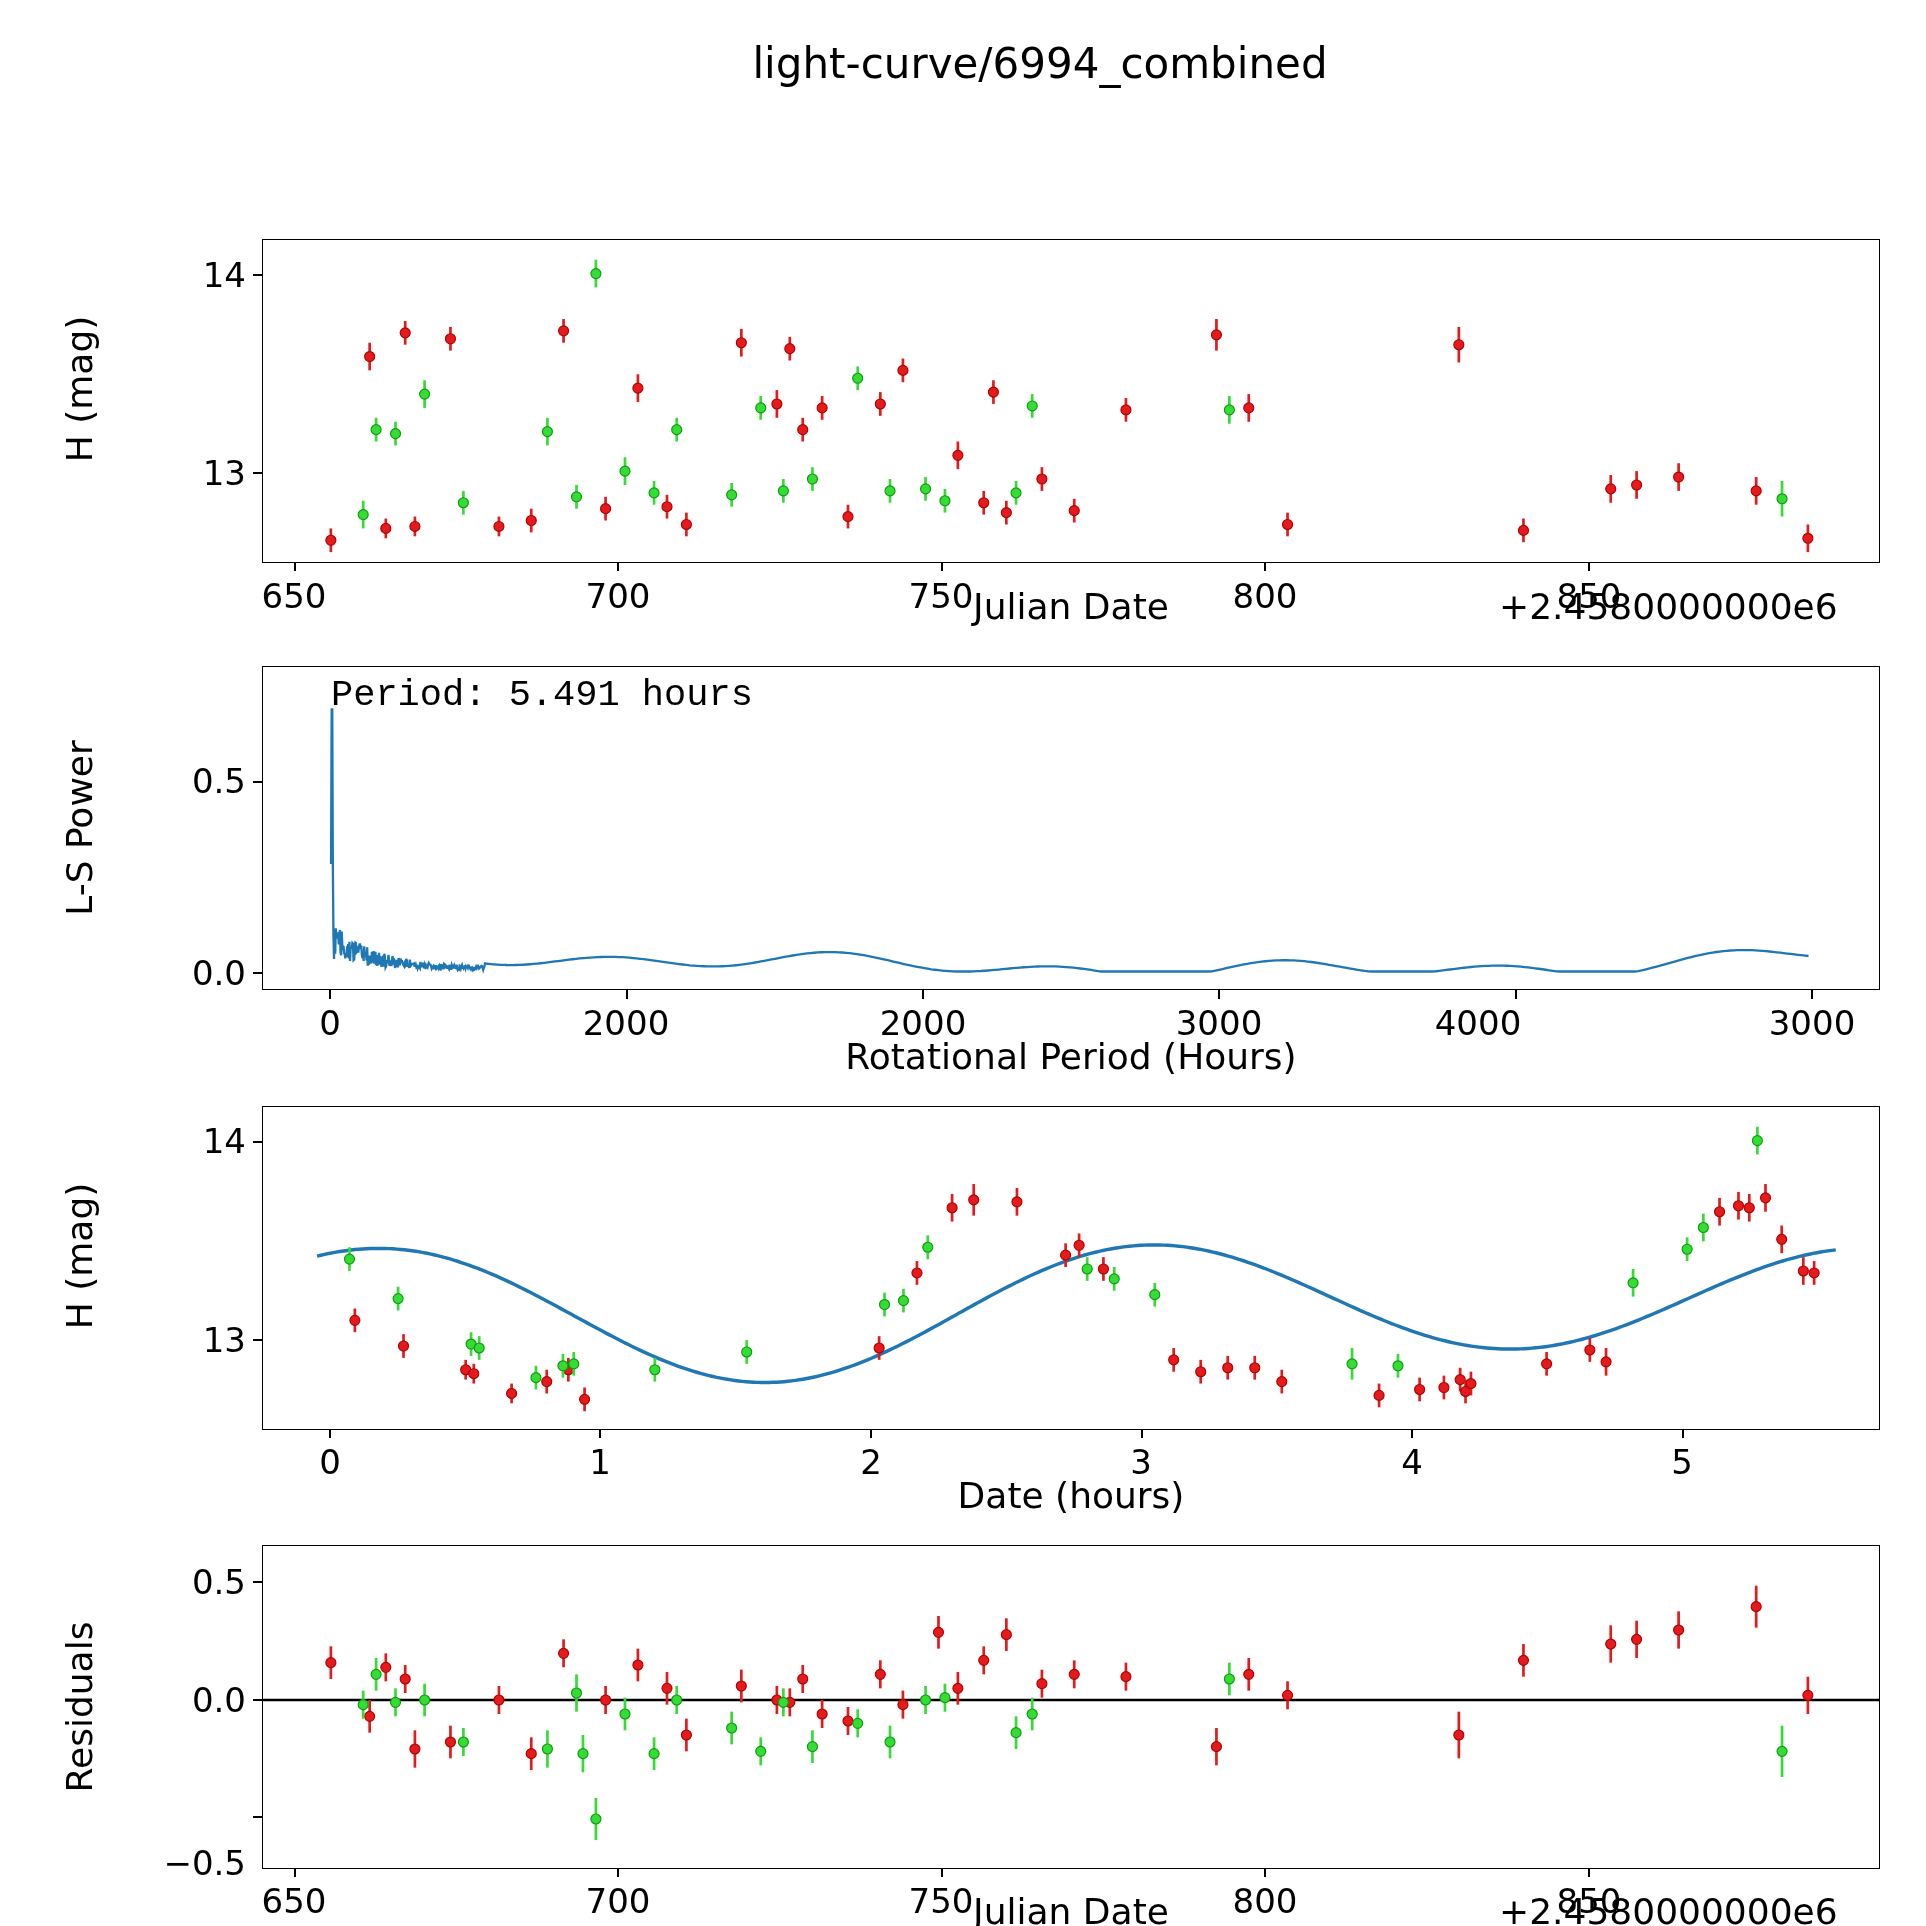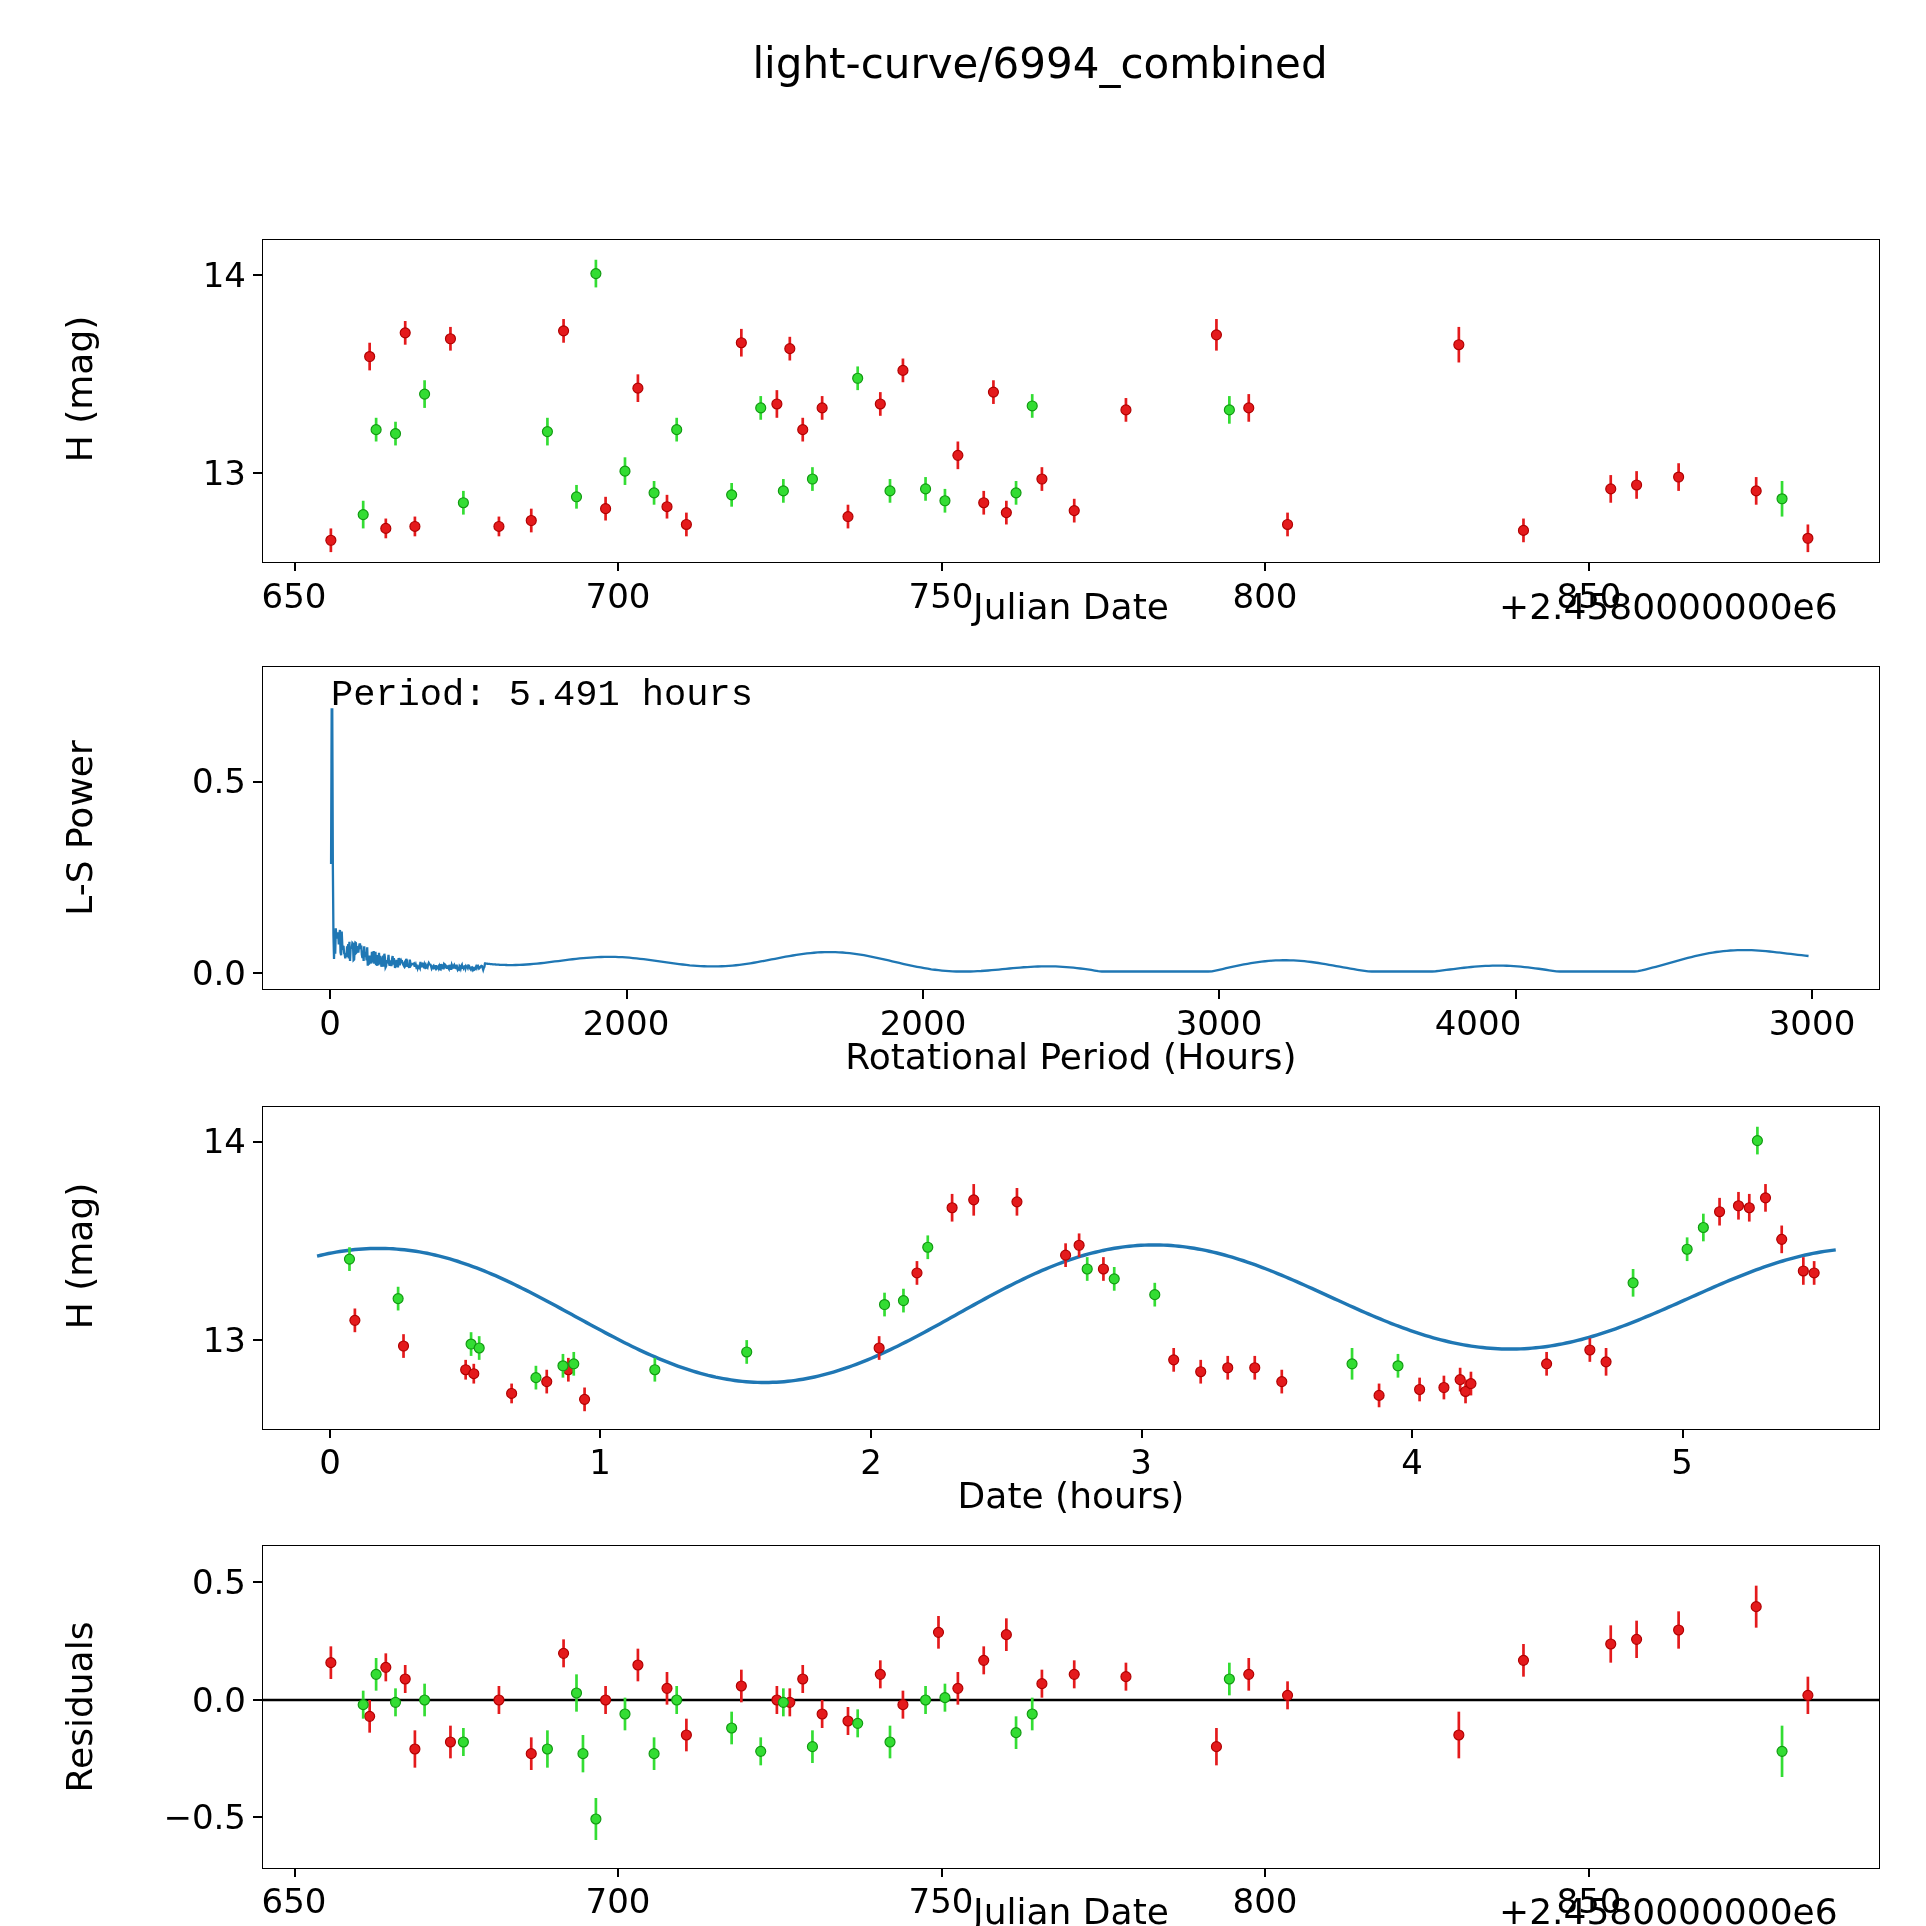--- a/index.html
+++ b/index.html
@@ -585,21 +585,21 @@
       <div class="ticklabel-x" style="left: 294px; top: 1881px; position: absolute;">650</div>
       <div class="tick-x" style="position: absolute; left: 617px; top: 1868px;"></div>
       <div class="ticklabel-x" style="left: 618px; top: 1881px; position: absolute;">700</div>
       <div class="tick-x" style="position: absolute; left: 941px; top: 1868px;"></div>
       <div class="ticklabel-x" style="left: 941px; top: 1881px; position: absolute;">750</div>
       <div class="tick-x" style="position: absolute; left: 1264px; top: 1868px;"></div>
       <div class="ticklabel-x" style="left: 1265px; top: 1881px; position: absolute;">800</div>
       <div class="tick-x" style="position: absolute; left: 1588px; top: 1868px;"></div>
       <div class="ticklabel-x" style="left: 1589px; top: 1881px; position: absolute;">850</div>
       <div class="tick-y" style="position: absolute; left: 253px; top: 1816px;"></div>
-      <div class="ticklabel-y" style="position: absolute; right: 1834px; top: 1817px;">−0.5</div>
+      <div class="ticklabel-y" style="position: absolute; right: 1834px; top: 1863px;">−0.5</div>
       <div class="tick-y" style="position: absolute; left: 253px; top: 1699px;"></div>
       <div class="ticklabel-y" style="position: absolute; right: 1834px; top: 1700px;">0.0</div>
       <div class="tick-y" style="position: absolute; left: 253px; top: 1581px;"></div>
       <div class="ticklabel-y" style="position: absolute; right: 1834px; top: 1582px;">0.5</div>
     </div>
   <div class="axis-label-x" style="left:1071px; top:1891px;">Julian Date</div>
   <div class="offset-text" style="left:1499px; top:1891px;">+2.4580000000e6</div>
   <div class="axis-label-y" style="left:79px; top:1707px; transform:translate(-50%,-50%) rotate(-90deg);">Residuals</div>
 
 </div>

